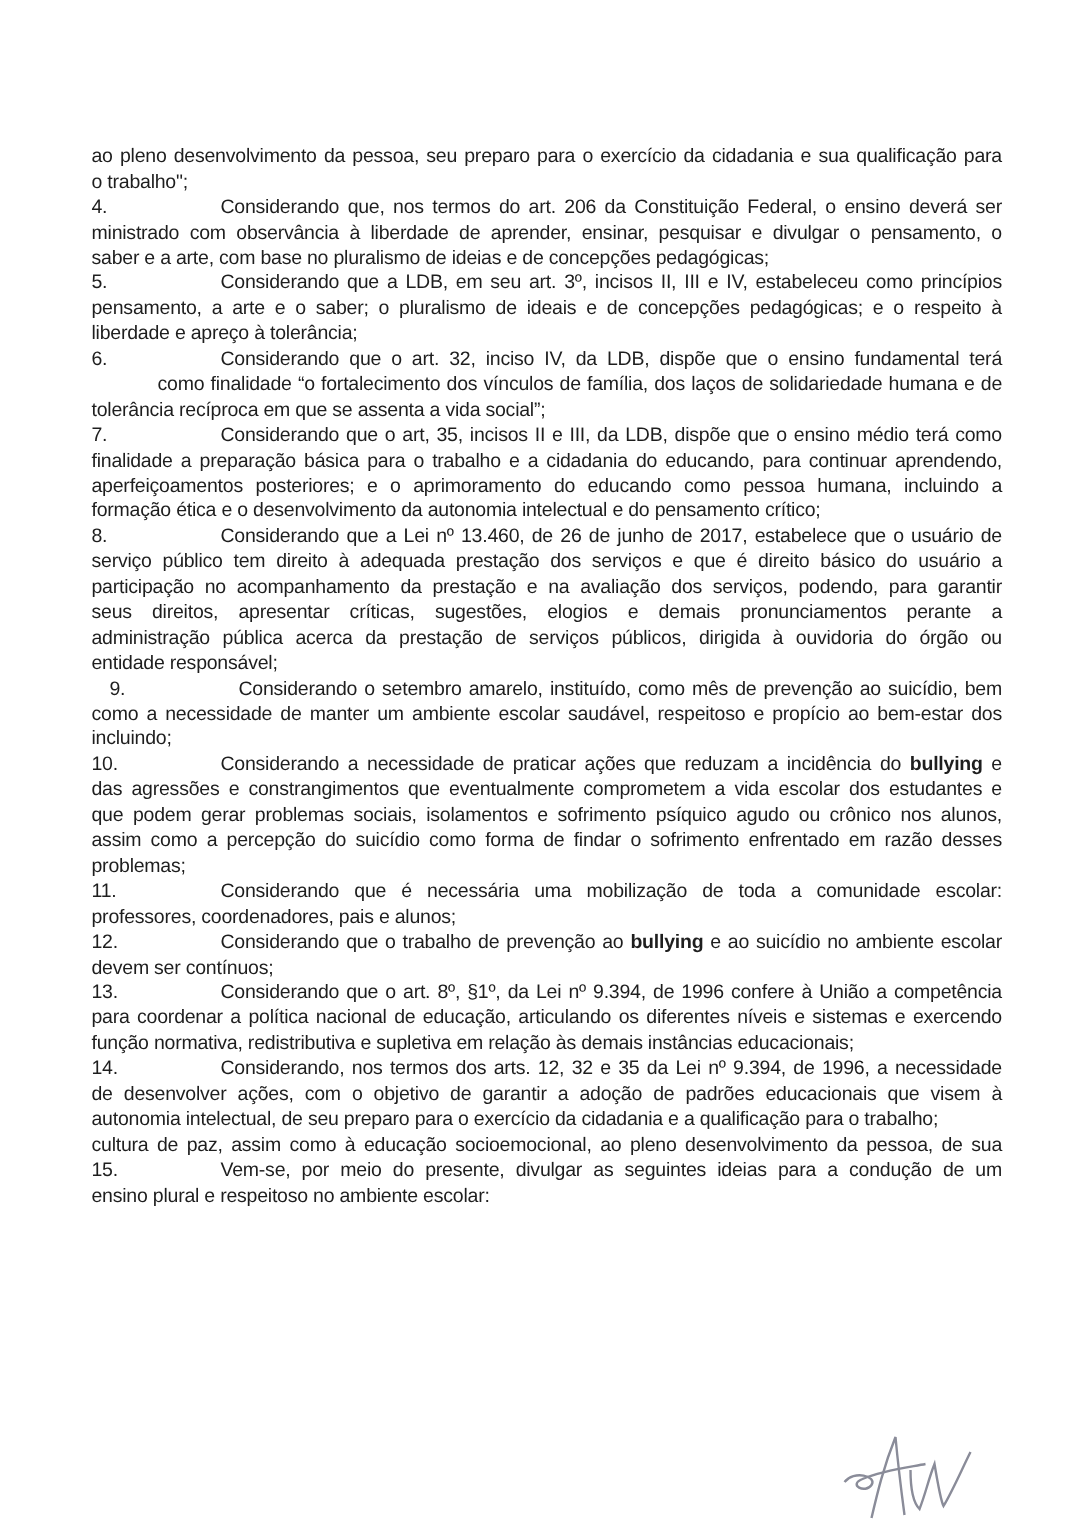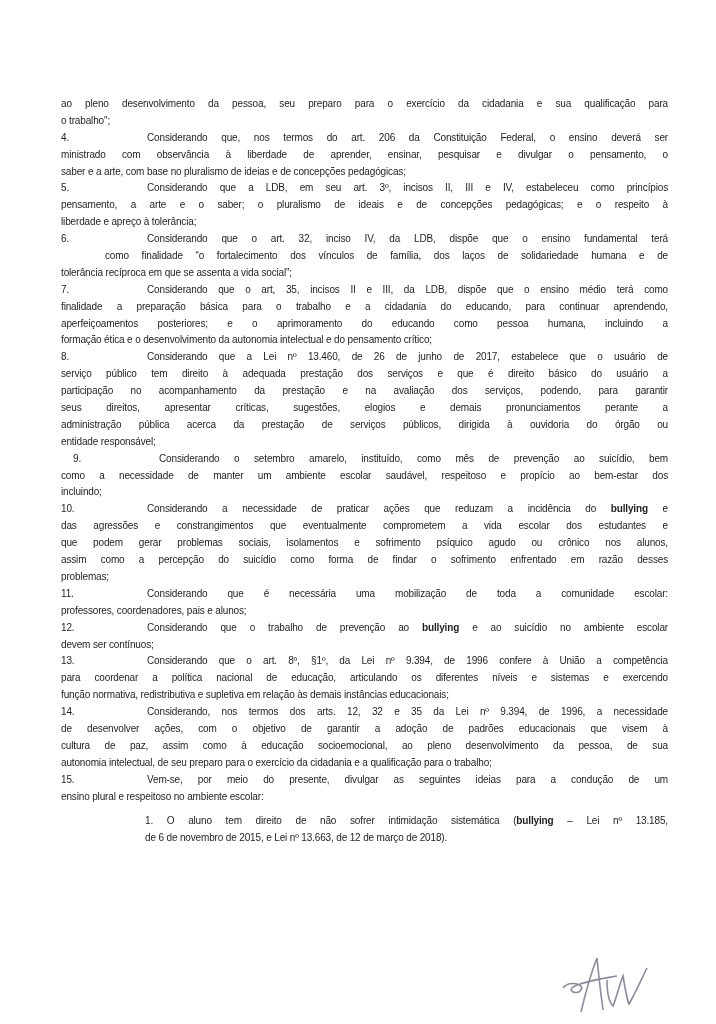--- a/index.html
+++ b/index.html
@@ -1,19 +1,19 @@
 <!DOCTYPE html>
 <html><head>
 <meta charset="utf-8">
 <style>
   html, body { margin: 0; padding: 0; background: #ffffff; }
   body { width: 716px; height: 1024px; position: relative; overflow: hidden;
          font-family: "Liberation Sans", "DejaVu Sans", sans-serif; color: #1e1e1e; }
   .page { position: absolute; left: 61px; top: 96px; width: 607px; }
-  .line { height: 16.9px; line-height: 16.9px; font-size: 10px; white-space: nowrap;
+  .line { height: 16.9px; line-height: 16.9px; font-size: 13px; white-space: nowrap;
           letter-spacing: -0.15px; }
   .line.j { text-align: justify; text-align-last: justify; }
   .num { display: inline-block; width: 86px; }
   .list { padding-left: 84px; }
   .gap { height: 8px; }
   b { font-weight: bold; }
   .signature { position: absolute; left: 555px; top: 950px; width: 110px; height: 70px; }
 </style>
 </head>
 <body>
@@ -51,29 +51,25 @@
       <div class="line"><span>problemas;</span></div>
       <div class="line j" style="white-space: normal;"><span class="num">11.</span><span>Considerando que é necessária uma mobilização de toda a comunidade escolar:</span></div>
       <div class="line"><span>professores, coordenadores, pais e alunos;</span></div>
       <div class="line j" style="white-space: normal;"><span class="num">12.</span><span>Considerando que o trabalho de prevenção ao </span><b>bullying</b><span> e ao suicídio no ambiente escolar</span></div>
       <div class="line"><span>devem ser contínuos;</span></div>
       <div class="line j" style="white-space: normal;"><span class="num">13.</span><span>Considerando que o art. 8º, §1º, da Lei nº 9.394, de 1996 confere à União a competência</span></div>
       <div class="line j" style="white-space: normal;"><span>para coordenar a política nacional de educação, articulando os diferentes níveis e sistemas e exercendo</span></div>
       <div class="line"><span>função normativa, redistributiva e supletiva em relação às demais instâncias educacionais;</span></div>
       <div class="line j" style="white-space: normal;"><span class="num">14.</span><span>Considerando, nos termos dos arts. 12, 32 e 35 da Lei nº 9.394, de 1996, a necessidade</span></div>
       <div class="line j" style="white-space: normal;"><span>de desenvolver ações, com o objetivo de garantir a adoção de padrões educacionais que visem à</span></div>
+      <div class="line"><span>autonomia intelectual, de seu preparo para o exercício da cidadania e a qualificação para o trabalho;</span></div>
       <div class="line j" style="white-space: normal;"><span>cultura de paz, assim como à educação socioemocional, ao pleno desenvolvimento da pessoa, de sua</span></div>
-      <div class="line"><span>autonomia intelectual, de seu preparo para o exercício da cidadania e a qualificação para o trabalho;</span></div>
       <div class="line j" style="white-space: normal;"><span class="num">15.</span><span>Vem-se, por meio do presente, divulgar as seguintes ideias para a condução de um</span></div>
       <div class="line"><span>ensino plural e respeitoso no ambiente escolar:</span></div>
     </div>
   <div class="gap"></div>
-  <div class="list">
-    <div class="line j" style="white-space: normal;"><span>1. O aluno tem direito de não sofrer intimidação sistemática (</span><b>bullying</b><span> – Lei nº 13.185,</span></div>
-    <div class="line">de 6 de novembro de 2015, e Lei nº 13.663, de 12 de março de 2018).</div>
-  </div>
 </div>
 
 <svg class="signature" viewBox="0 0 110 70">
   <path d="M8 38 C 14 30, 30 34, 26 40 C 22 46, 10 40, 20 36 C 34 30, 52 28, 62 26" stroke="#8a8c99" stroke-width="1.6" fill="none"></path>
   <path d="M26 62 C 30 45, 34 28, 42 8 C 44 30, 46 45, 48 60" stroke="#8a8c99" stroke-width="1.6" fill="none"></path>
   <path d="M52 30 C 52 42, 54 52, 58 56 C 62 46, 64 36, 68 26 C 70 38, 72 50, 74 54 C 80 44, 86 30, 92 18" stroke="#8a8c99" stroke-width="1.6" fill="none"></path>
 </svg>
 
 </body></html>

